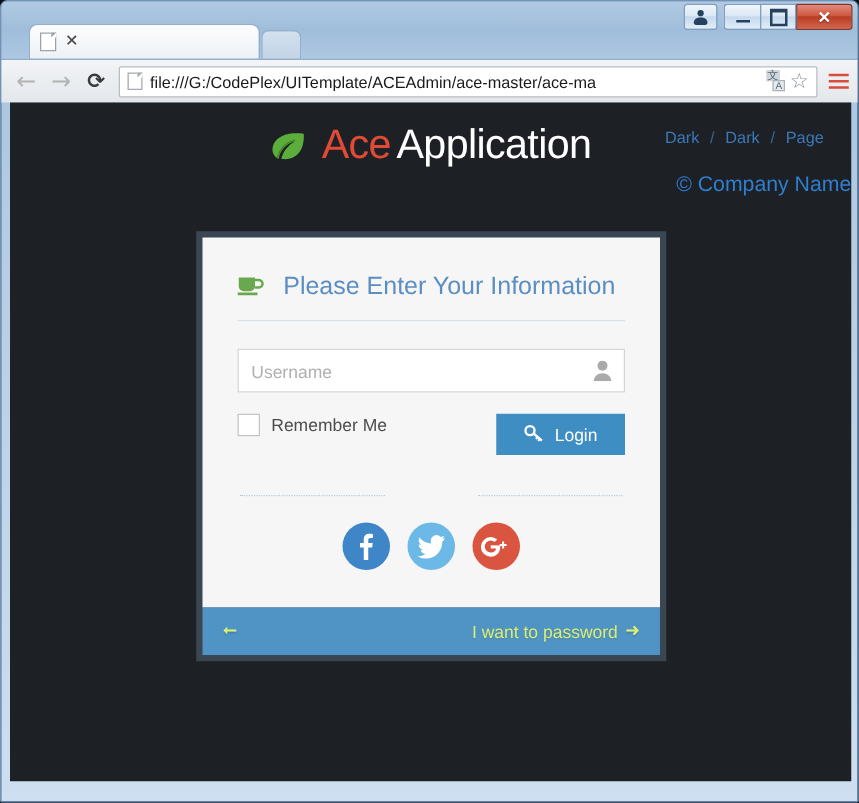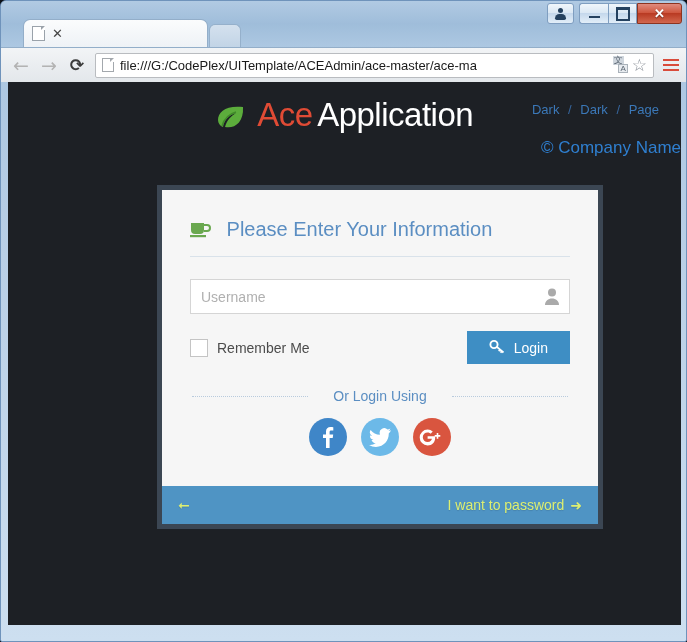--- a/index.html
+++ b/index.html
@@ -286,21 +286,21 @@
     color: #3b78b8;
   }
   .themes a { color: #3b78b8; text-decoration: none; }
   .themes .sep { color: #36659c; margin: 0 5px; }
 
   
   .login-outer {
     position: absolute;
     left: 149px;
     top: 103px;
-    width: 446px;
+    width: 376px;
     background: #3b4653;
     padding: 5px;
     box-sizing: border-box;
   }
   .login-body {
     background: #f6f6f6;
     padding: 28px 28px 20px 28px;
   }
   .login-title {
     font-size: 20px;
@@ -334,21 +334,21 @@
   }
   .field input::placeholder { color: #b0b0b0; }
   .field-icon {
     position: absolute;
     right: 10px; top: 9px;
     width: 16px; height: 17px;
     pointer-events: none;
   }
   .row-submit {
     display: flex;
-    align-items: center;
+    align-items: flex-start;
     justify-content: space-between;
     margin-top: 17px;
   }
   .remember {
     display: flex;
     align-items: center;
     font-size: 14px;
     color: #4c4c4c;
   }
   .remember .box {
@@ -533,21 +533,20 @@
                 <path d="M11.3 10.5l-1.6 1.7M13 12.1l-1.5 1.6" stroke="#ffffff" stroke-width="1.7"></path>
               </svg>
             </span>
             <span>Login</span>
           </button>
         </div>
 
         <div class="or-divider">
           <span class="dots l"></span>
           <span class="dots r"></span>
-          <span>Or Login Using</span>
         </div>
 
         <div class="socials">
           <div class="social" style="background:#3f86c8">
             <svg width="12" height="22" viewBox="0 0 12 22">
               <path d="M7.6 22V12h3.1l.5-3.6H7.6V6.1c0-1 .3-1.7 1.8-1.7h1.9V1.2C10.9 1.1 9.8 1 8.5 1 5.8 1 4 2.6 4 5.6v2.8H1V12h3v10z" fill="#ffffff"></path>
             </svg>
           </div>
           <div class="social" style="background:#6cb9e8">
             <svg width="22" height="19" viewBox="0 0 22 19">

